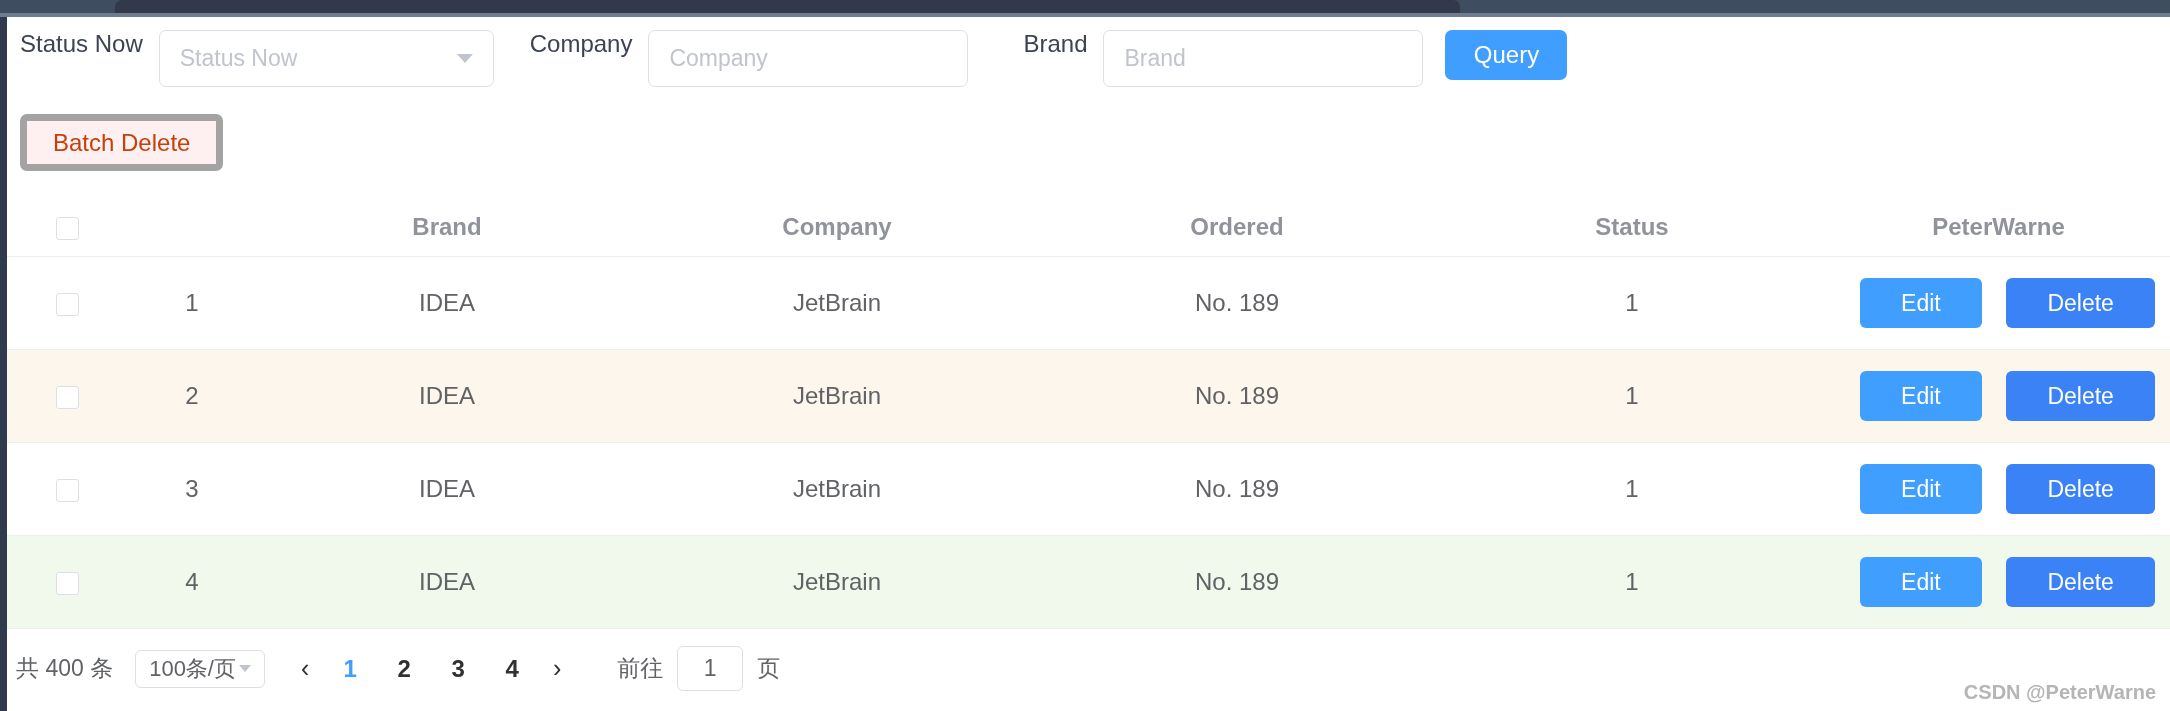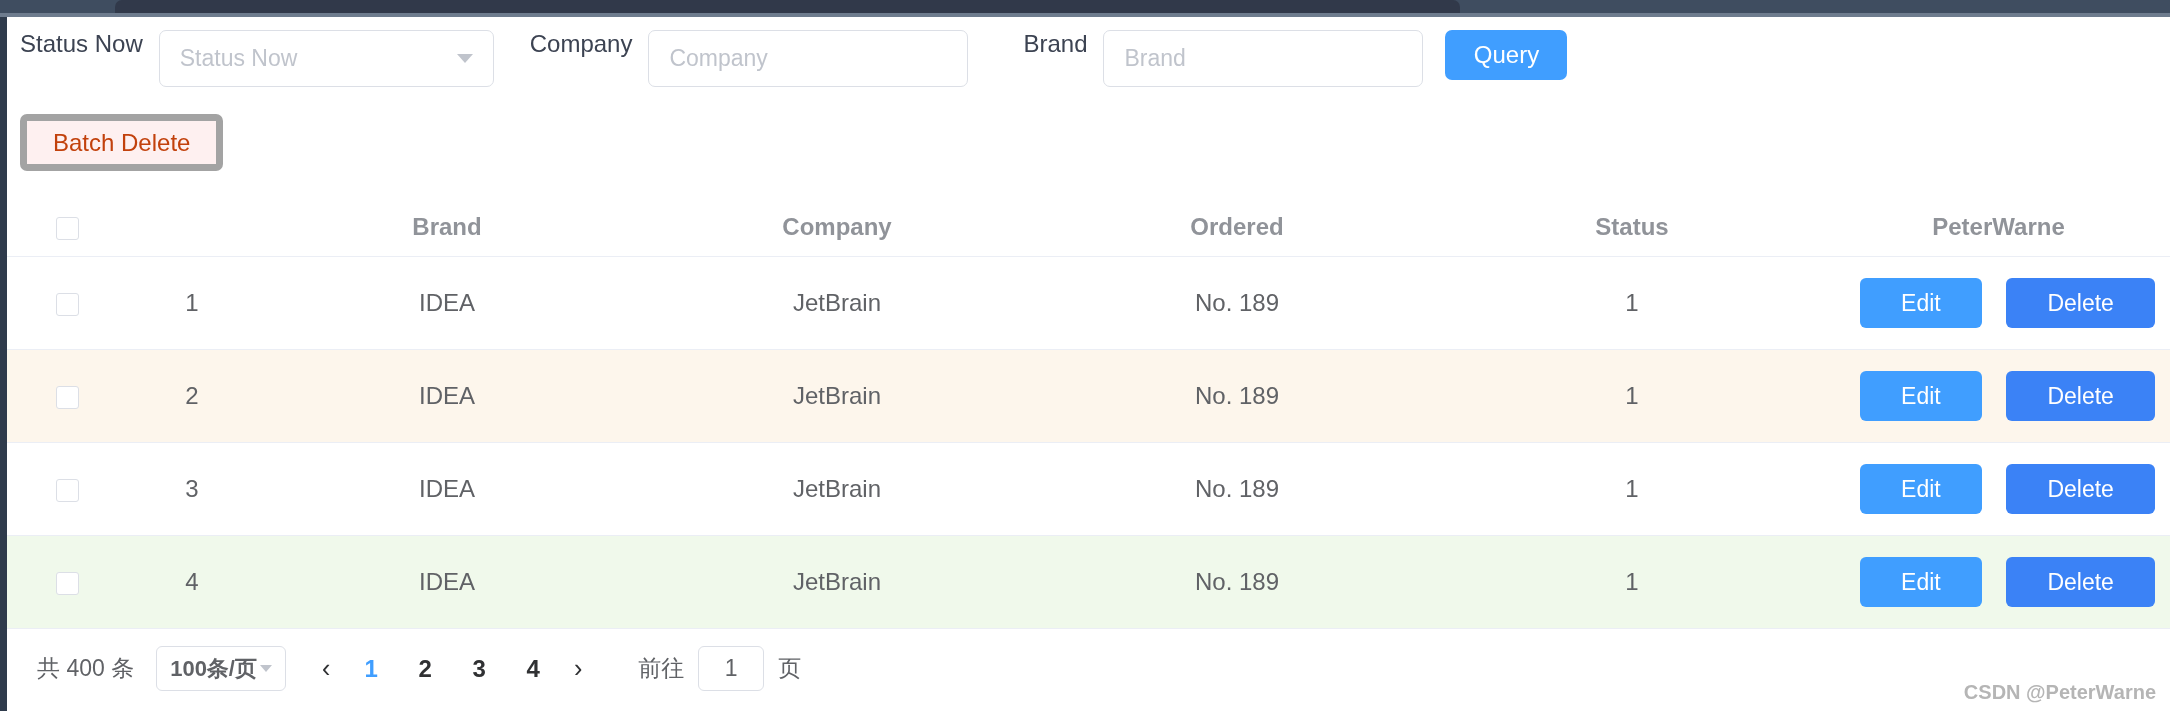--- a/index.html
+++ b/index.html
@@ -200,41 +200,40 @@
     margin-left: 18px;
     vertical-align: middle;
   }
   .btn-edit   { background: #409eff; }
   .btn-delete { background: #3b82f6; }
 
   
   .pagination {
     display: flex;
     align-items: center;
-    padding: 17px 0 0 30px;
+    padding: 17px 0 0 9px;
     font-size: 23px;
     color: #606266;
   }
   .total { margin-right: 22px; white-space: nowrap; }
   .size-select {
     width: 130px;
-    height: 45px;
+    height: 38px;
     border: 1px solid #dcdfe6;
     border-radius: 6px;
     display: flex;
     align-items: center;
     justify-content: space-between;
     padding: 0 13px;
     box-sizing: border-box;
     font-size: 22px;
     color: #606266;
     background: #fff;
     cursor: pointer;
     margin-right: 22px;
-    font-weight: bold;
   }
   .pg-arrow {
     width: 36px;
     text-align: center;
     color: #303133;
     font-size: 25px;
     cursor: pointer;
     user-select: none;
   }
   .pg-num {

